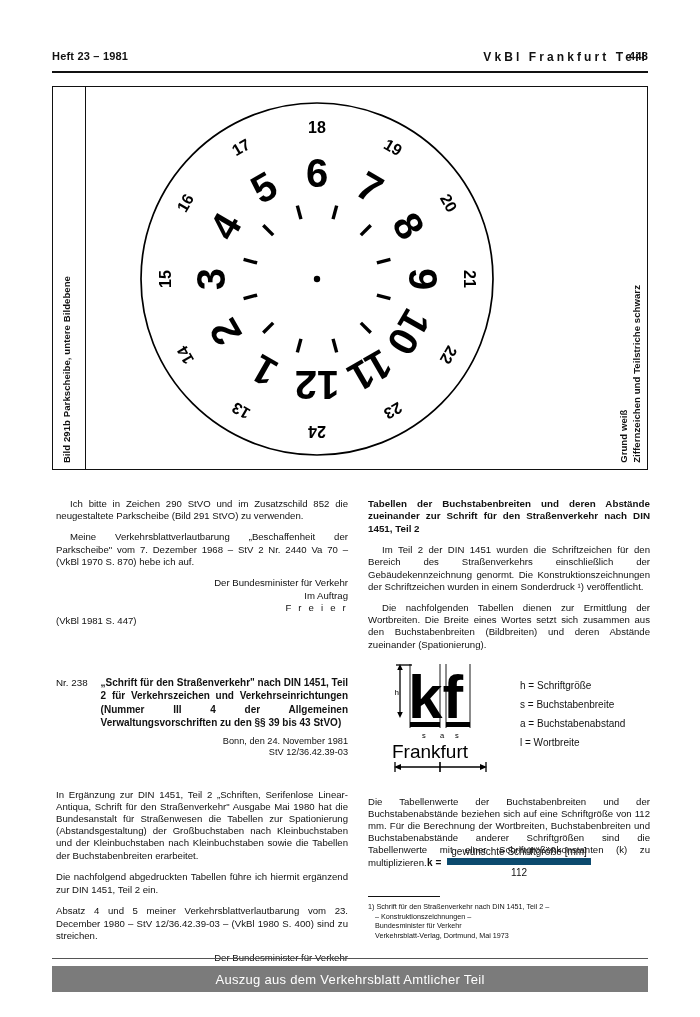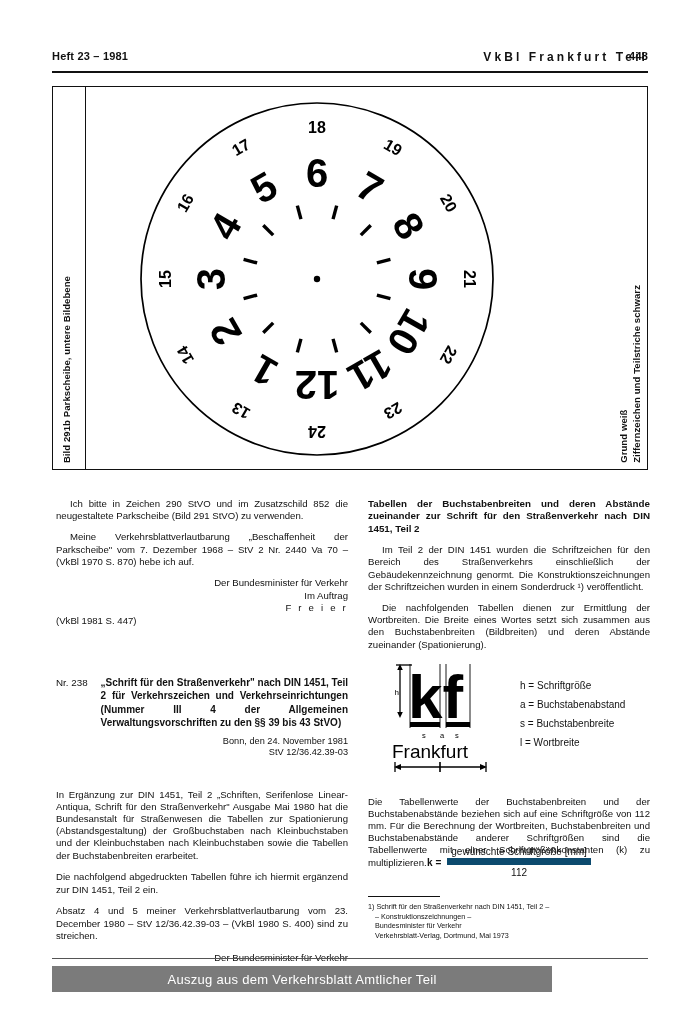--- a/index.html
+++ b/index.html
@@ -149,21 +149,21 @@
     font-size:7.2px;line-height:9.6px;
   }
   .footnote .ind{padding-left:7px;}
 
   
   .rule-bot{
     position:absolute;left:52px;top:958px;width:596px;height:0;
     border-top:1.6px solid #555;
   }
   .footbar{
-    position:absolute;left:52px;top:966px;width:500px;height:26px;
+    position:absolute;left:52px;top:966px;width:596px;height:26px;
     background:#7b7b7b;
     color:#fff;
     display:flex;align-items:center;justify-content:center;
     font-size:13px;letter-spacing:.3px;
   }
 </style>
 </head>
 <body>
 
 <div class="page">
@@ -300,22 +300,22 @@
       <polygon points="6,105 13,102 13,108" fill="#000"></polygon>
       <polygon points="99,105 92,102 92,108" fill="#000"></polygon>
       <line x1="52" y1="100" x2="52" y2="110" stroke="#000" stroke-width="1.6"></line>
       <line x1="7" y1="100" x2="7" y2="110" stroke="#000" stroke-width="1.3"></line>
       <line x1="98" y1="100" x2="98" y2="110" stroke="#000" stroke-width="1.3"></line>
     </svg>
   </div>
 
   <div class="legend">
     <div>h = Schriftgröße</div>
+    <div>s = Buchstabenbreite</div>
     <div>a = Buchstabenabstand</div>
-    <div>s = Buchstabenbreite</div>
     <div>l = Wortbreite</div>
   </div>
 
   <div class="right-body2">
     <p>Die Tabellenwerte der Buchstabenbreiten und der Buchstabenabstände beziehen sich auf eine Schriftgröße von 112 mm. Für die Berechnung der Wortbreiten, Buchstabenbreiten und Buchstabenabstände anderer Schriftgrößen sind die Tabellenwerte mit einer Schriftgrößenkonstanten (k) zu multiplizieren.</p>
   </div>
 
   <div class="formula">
     <div class="frow">
       <span class="k">k =</span>

